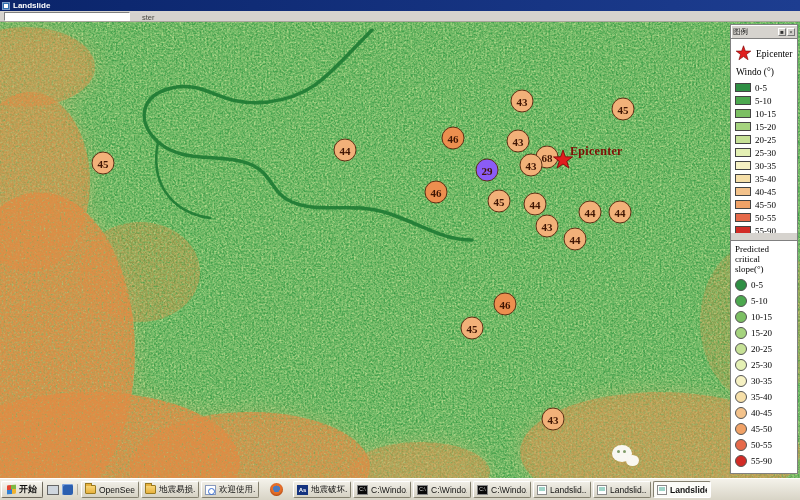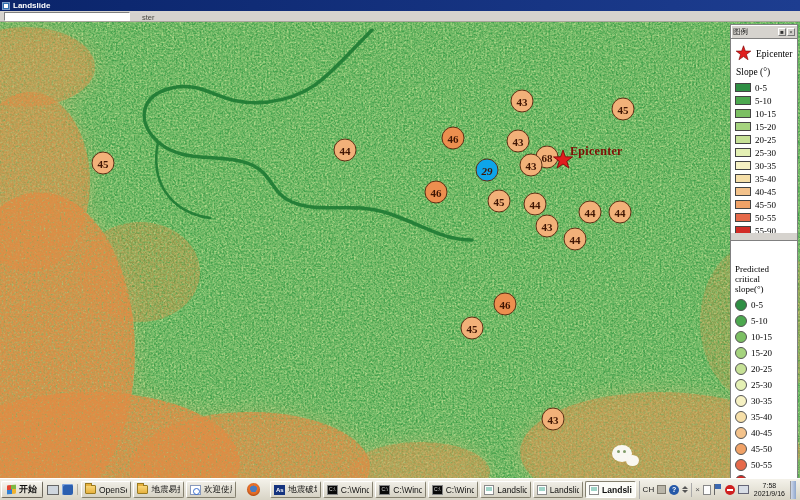--- a/index.html
+++ b/index.html
@@ -43,21 +43,21 @@
   .legend-text { font:9.5px "Liberation Serif","DejaVu Serif",serif; color:#000; }
   .slope-title { font:9.5px "Liberation Serif","DejaVu Serif",serif; margin:0 0 4px 1px; }
   .class-row { display:flex; align-items:center; gap:4px; height:13px; }
   .swatch { width:16px; height:9px; border:1px solid #444; flex:0 0 auto; }
   .class-label { font:9px "Liberation Serif","DejaVu Serif",serif; color:#000; }
 
   .legend-gap { position:absolute; left:730px; top:233px; width:68px; height:7px; background:#D6D3CE;
     border-left:1px solid #808080; border-right:1px solid #808080; }
   .legend2 { position:absolute; left:730px; top:240px; width:68px; background:#fff;
     border:1px solid #808080; padding:3px 2px 4px 4px; }
-  .pred-title { font:9px "Liberation Serif","DejaVu Serif",serif; line-height:10px; margin-bottom:3px;margin-top:20px; }
+  .pred-title { font:9px "Liberation Serif","DejaVu Serif",serif; line-height:10px; margin-bottom:3px; }
   .pred-row { display:flex; align-items:center; gap:4px; height:16px; }
   .pswatch { width:12px; height:12px; border-radius:50%; border:1px solid #555; flex:0 0 auto; }
 
   
   .watermark { position:absolute; left:612px; top:445px; display:flex; align-items:center; gap:7px; z-index:30; }
   .wm-icon { position:relative; width:28px; height:24px; opacity:.92; }
   .wm-b1 { position:absolute; left:0; top:0; width:20px; height:17px; background:#fff; border-radius:50%; }
   .wm-b1::before, .wm-b1::after { content:""; position:absolute; top:5px; width:3px; height:3px;
     border-radius:50%; background:rgba(90,130,70,.8); }
   .wm-b1::before { left:5px; } .wm-b1::after { left:11px; }
@@ -206,21 +206,21 @@
 
   <div id="map-points">
       <div class="map-circle" style="left: 103px; top: 141px; background: rgb(242, 177, 121);">45</div>
       <div class="map-circle" style="left: 345px; top: 128px; background: rgb(242, 177, 121);">44</div>
       <div class="map-circle" style="left: 453px; top: 116px; background: rgb(236, 143, 79);">46</div>
       <div class="map-circle" style="left: 522px; top: 79px; background: rgb(242, 177, 121);">43</div>
       <div class="map-circle" style="left: 623px; top: 87px; background: rgb(242, 177, 121);">45</div>
       <div class="map-circle" style="left: 518px; top: 119px; background: rgb(242, 177, 121);">43</div>
       <div class="map-circle" style="left: 547px; top: 135px; background: rgb(242, 177, 121);">68</div>
       <div class="map-circle" style="left: 531px; top: 143px; background: rgb(242, 177, 121);">43</div>
-      <div class="map-circle" style="left: 487px; top: 148px; background: #0ea5e9; font-style: italic;">29</div>
+      <div class="map-circle" style="left: 487px; top: 148px; background: #8b5cf6;">29</div>
       <div class="map-circle" style="left: 436px; top: 170px; background: rgb(236, 143, 79);">46</div>
       <div class="map-circle" style="left: 499px; top: 179px; background: rgb(242, 177, 121);">45</div>
       <div class="map-circle" style="left: 535px; top: 182px; background: rgb(242, 177, 121);">44</div>
       <div class="map-circle" style="left: 590px; top: 190px; background: rgb(242, 177, 121);">44</div>
       <div class="map-circle" style="left: 620px; top: 190px; background: rgb(242, 177, 121);">44</div>
       <div class="map-circle" style="left: 547px; top: 204px; background: rgb(242, 177, 121);">43</div>
       <div class="map-circle" style="left: 575px; top: 217px; background: rgb(242, 177, 121);">44</div>
       <div class="map-circle" style="left: 505px; top: 282px; background: rgb(236, 143, 79);">46</div>
       <div class="map-circle" style="left: 472px; top: 306px; background: rgb(242, 177, 121);">45</div>
       <div class="map-circle" style="left: 553px; top: 397px; background: rgb(242, 177, 121);">43</div>
@@ -240,21 +240,21 @@
       <span class="hdr-btn">×</span>
     </span>
   </div>
   <div class="legend-body">
     <div class="epi-row">
       <svg width="17" height="17" viewBox="0 0 22 22">
         <polygon points="11,1 13.4,7.8 20.5,7.9 14.8,12.2 16.9,19.1 11,15 5.1,19.1 7.2,12.2 1.5,7.9 8.6,7.8" fill="#e01e1e" stroke="#7a0000" stroke-width="0.8"></polygon>
       </svg>
       <span class="legend-text">Epicenter</span>
     </div>
-    <div class="slope-title">Slope (°)</div>
+    <div class="slope-title">Windo (°)</div>
     <div id="slope-classes">
         <div class="class-row">
           <span class="swatch" style="background: rgb(47, 143, 68);"></span>
           <span class="class-label">0-5</span>
         </div>
         <div class="class-row">
           <span class="swatch" style="background: rgb(76, 168, 79);"></span>
           <span class="class-label">5-10</span>
         </div>
         <div class="class-row">
@@ -414,33 +414,13 @@
       </div>
       <div class="task-btn">
         <span class="tb-icon app-icon"></span>
         <span class="tb-label">Landslid...</span>
       </div>
       <div class="task-btn active">
         <span class="tb-icon app-icon"></span>
         <span class="tb-label">Landslide</span>
       </div>
     </div>
-  <div class="tray">
-    <span class="t-ime">CH</span>
-    <span class="t-shield"></span>
-    <span class="t-help">?</span>
-    <span class="t-arrows">
-      <span class="tri-up"></span>
-        <span class="tri-down"></span>
-    </span>
-    <span class="t-sep"></span>
-    <span class="t-x">×</span>
-    <span class="t-page"></span>
-    <span class="t-flag"></span>
-    <span class="t-block"></span>
-    <span class="t-net"></span>
-    <div class="clock">
-      <div>7:58</div>
-      <div>2021/9/16</div>
-    </div>
-    <span class="desk-strip"></span>
-  </div>
 </div>
 
 </body></html>

